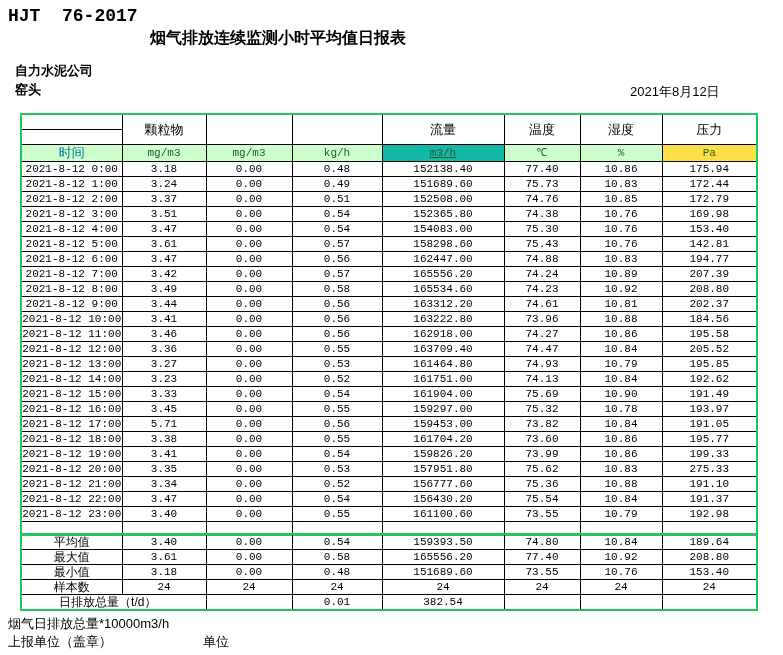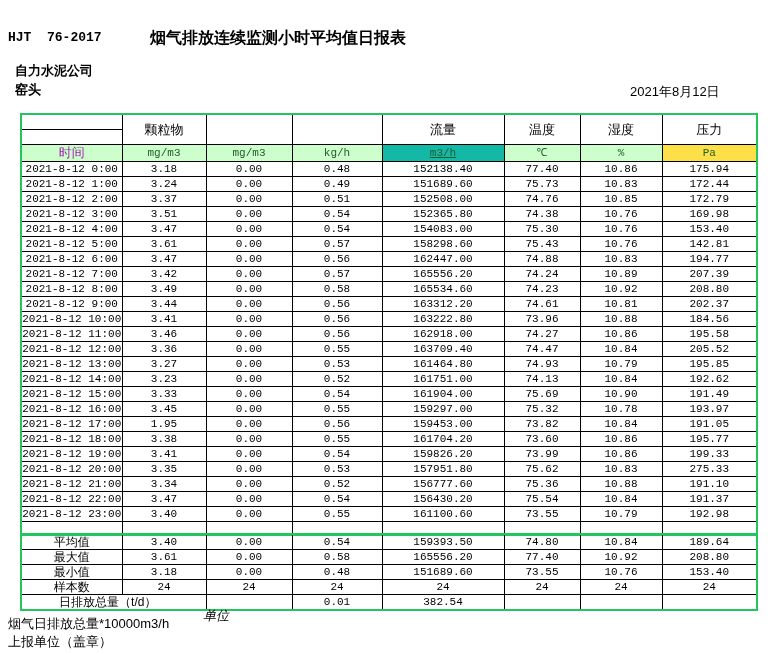--- a/index.html
+++ b/index.html
@@ -3,21 +3,21 @@
 <meta charset="utf-8">
 <style>
   html,body { margin:0; padding:0; background:#fff; }
   .page {
     position:relative; width:783px; height:655px; background:#ffffff;
     font-family:"Liberation Sans", sans-serif; color:#000;
   }
   .std {
     position:absolute; left:8px; top:6px;
     font-family:"Liberation Mono","DejaVu Sans Mono",monospace;
-    font-weight:bold; font-size:13px; white-space:pre;margin-top:24px;
+    font-weight:bold; font-size:18px; white-space:pre;
   }
   .title { position:absolute; left:150px; top:28px; font-weight:bold; font-size:16px; }
   .company { position:absolute; left:15px; top:62px; font-weight:bold; font-size:13px; }
   .station { position:absolute; left:15px; top:81px; font-weight:bold; font-size:13px; }
   .date { position:absolute; left:630px; top:83px; font-size:13px; }
 
   table.rpt {
     position:absolute; left:20px;
     border-collapse:collapse; table-layout:fixed;
     font-family:"Liberation Mono","DejaVu Sans Mono",monospace;
@@ -37,21 +37,21 @@
   tr.units td.timehead { font-family:"Liberation Sans",sans-serif; font-size:13px; }
   tr.empty-row td { height:12px; }
   tr[data-name="table-row"] td:first-child { letter-spacing:0; }
   td.summary-label { font-family:"Liberation Sans",sans-serif; font-size:12px; }
   td.total-label {
     font-family:"Liberation Sans",sans-serif; font-size:12px;
     text-align:left; text-indent:-12px; overflow:visible;
   }
   .footnote { position:absolute; left:8px; top:615px; font-size:13px; }
   .report-unit { position:absolute; left:8px; top:633px; font-size:13px; }
-  .unit-label { position:absolute; left:203px; top:607px; font-size:13px;font-style:italic; }
+  .unit-label { position:absolute; left:203px; top:633px; font-size:13px; }
 </style>
 </head>
 <body>
 
 <div class="page" data-name="report-page">
 
   <div class="std" data-name="standard-code">HJT  76-2017</div>
   <div class="title" data-name="report-title">烟气排放连续监测小时平均值日报表</div>
   <div class="company" data-name="company-name">自力水泥公司</div>
   <div class="station" data-name="station-name">窑头</div>
@@ -76,21 +76,21 @@
         <td class="grouphead" rowspan="2" data-name="col-header-blank-2"></td>
         <td class="grouphead" rowspan="2" data-name="col-header-flow">流量</td>
         <td class="grouphead" rowspan="2" data-name="col-header-temperature">温度</td>
         <td class="grouphead" rowspan="2" data-name="col-header-humidity">湿度</td>
         <td class="grouphead" rowspan="2" data-name="col-header-pressure">压力</td>
       </tr>
       <tr class="h2" data-name="header-group-row-2">
         <td data-name="time-header-bottom-cell"></td>
       </tr>
       <tr class="units" data-name="units-row">
-        <td class="timehead" data-name="time-header-cell" style="background: rgb(204, 255, 204); color: #a21caf;">时间</td>
+        <td class="timehead" data-name="time-header-cell" style="background: rgb(204, 255, 204); color: #0369a1;">时间</td>
         <td data-name="unit-cell-pm" style="background: rgb(204, 255, 204); color: rgb(31, 92, 45);">mg/m3</td>
         <td data-name="unit-cell-pm2" style="background: rgb(204, 255, 204); color: rgb(31, 92, 45);">mg/m3</td>
         <td data-name="unit-cell-kgh" style="background: rgb(204, 255, 204); color: rgb(31, 92, 45);">kg/h</td>
         <td data-name="unit-cell-flow" style="background: #14b8a6; color: rgb(31, 92, 45); text-decoration: underline;">m3/h</td>
         <td data-name="unit-cell-temp" style="background: rgb(204, 255, 204); color: rgb(31, 92, 45);">℃</td>
         <td data-name="unit-cell-humidity" style="background: rgb(204, 255, 204); color: rgb(31, 92, 45);">%</td>
         <td data-name="unit-cell-pressure" style="background: #fde047; color: rgb(31, 92, 45);">Pa</td>
       </tr>
     </tbody>
     <tbody id="data-rows">
@@ -259,21 +259,21 @@
           <td data-name="value-cell">3.45</td>
           <td data-name="value-cell">0.00</td>
           <td data-name="value-cell">0.55</td>
           <td data-name="value-cell">159297.00</td>
           <td data-name="value-cell">75.32</td>
           <td data-name="value-cell">10.78</td>
           <td data-name="value-cell">193.97</td>
         </tr>
         <tr data-name="table-row">
           <td data-name="time-cell">2021-8-12 17:00</td>
-          <td data-name="value-cell">1.95</td>
+          <td data-name="value-cell">5.71</td>
           <td data-name="value-cell">0.00</td>
           <td data-name="value-cell">0.56</td>
           <td data-name="value-cell">159453.00</td>
           <td data-name="value-cell">73.82</td>
           <td data-name="value-cell">10.84</td>
           <td data-name="value-cell">191.05</td>
         </tr>
         <tr data-name="table-row">
           <td data-name="time-cell">2021-8-12 18:00</td>
           <td data-name="value-cell">3.38</td>

